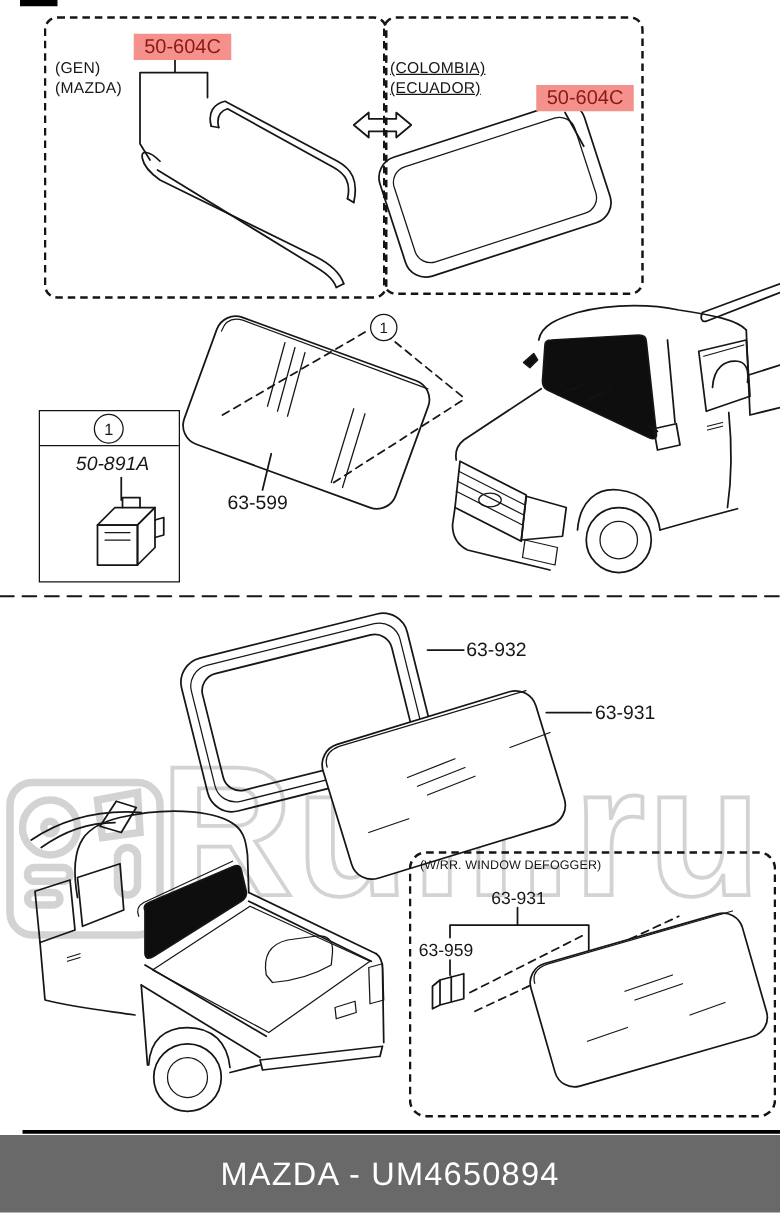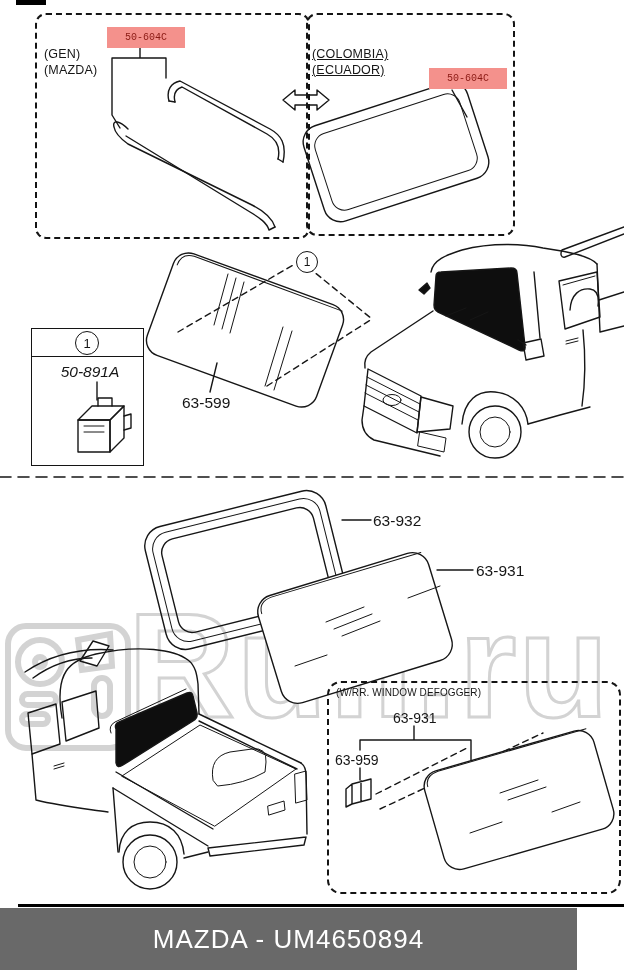--- a/index.html
+++ b/index.html
@@ -18,30 +18,30 @@
   svg.art .divider{stroke-dasharray:11 7;stroke-width:1.6;}
   
   .dashed-box{border:2px dashed #141414;border-radius:11px;z-index:3;background:transparent;}
   .solid-box{border:1.6px solid #141414;background:transparent;z-index:3;}
   
   .lbl{z-index:4;white-space:nowrap;}
   .region{font-size:12.5px;line-height:1.25;letter-spacing:.2px;margin-top:28px;}
   .part{font-size:15.5px;}
   .part-sm{font-size:14px;}
   .pink{background:var(--highlight-bg,#F4918C);color:var(--highlight-text,#8B1A14);
-        font-size:10px;width:78px;height:21px;display:flex;align-items:center;justify-content:center;font-family:Liberation Mono, monospace;}
+        font-size:16px;width:78px;height:21px;display:flex;align-items:center;justify-content:center;}
   .callout{border:1.6px solid #141414;border-radius:50%;display:flex;align-items:center;justify-content:center;
            background:#fff;z-index:4;}
   .defog-title{font-size:10px;letter-spacing:.1px;}
   
   .wm{z-index:1;}
   .wm-text{font-size:148px;font-weight:bold;line-height:1;color:transparent;
            -webkit-text-stroke:3px var(--watermark,#D3D3D3);letter-spacing:2px;}
   
-  .footer-bar{left:0;top:908px;width:577px;height:62px;background:var(--footer-bg,#696969);
+  .footer-bar{left:0;top:908px;width:624px;height:62px;background:var(--footer-bg,#696969);
               display:flex;align-items:center;justify-content:center;z-index:5;}
   .footer-bar span{color:var(--footer-text,#fff);font-size:26px;letter-spacing:1px;}
   .black-mark{background:#000;z-index:5;}
 </style>
 </head>
 <body>
 
 <div class="abs wm" style="left:0;top:608px;width:624px;height:150px;">
   <svg class="abs" style="left:4px;top:14px;" width="128" height="130" viewBox="0 0 128 130">
     <g fill="none" stroke="var(--watermark,#D3D3D3)" stroke-width="6">

